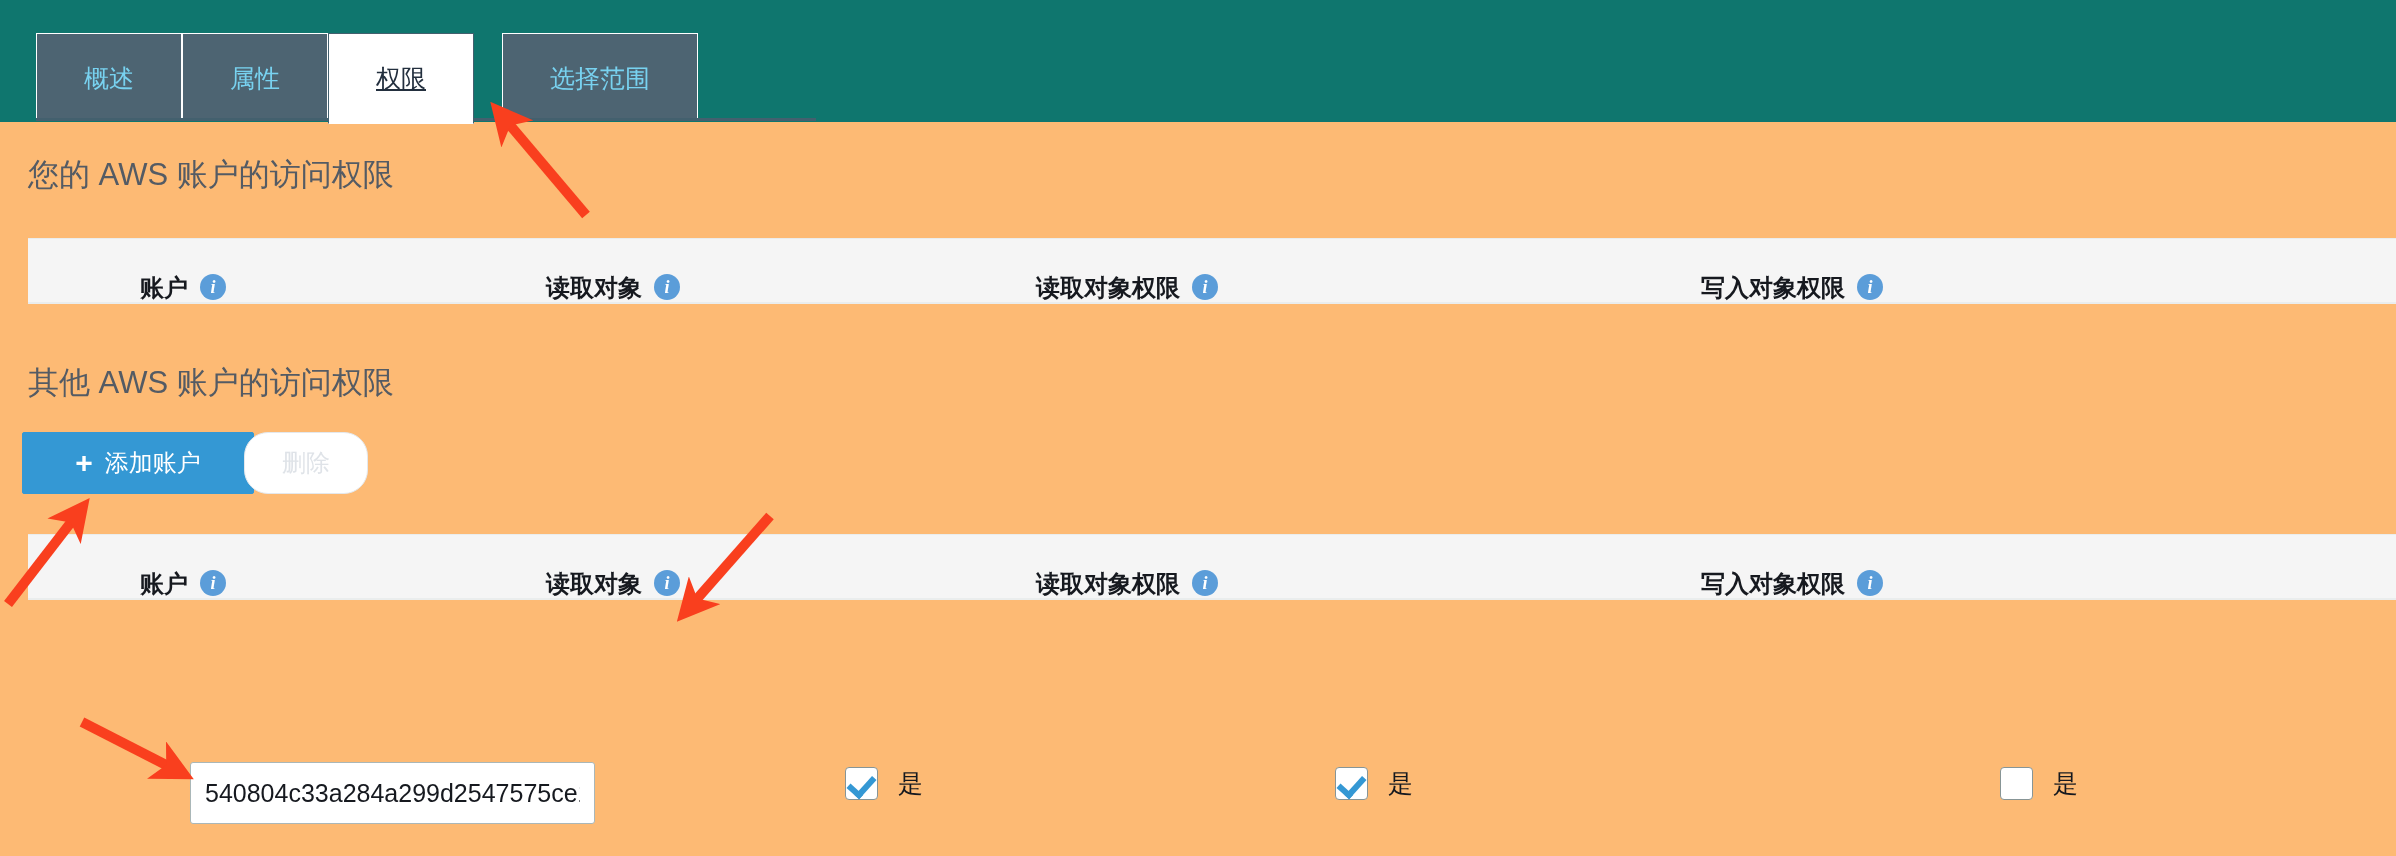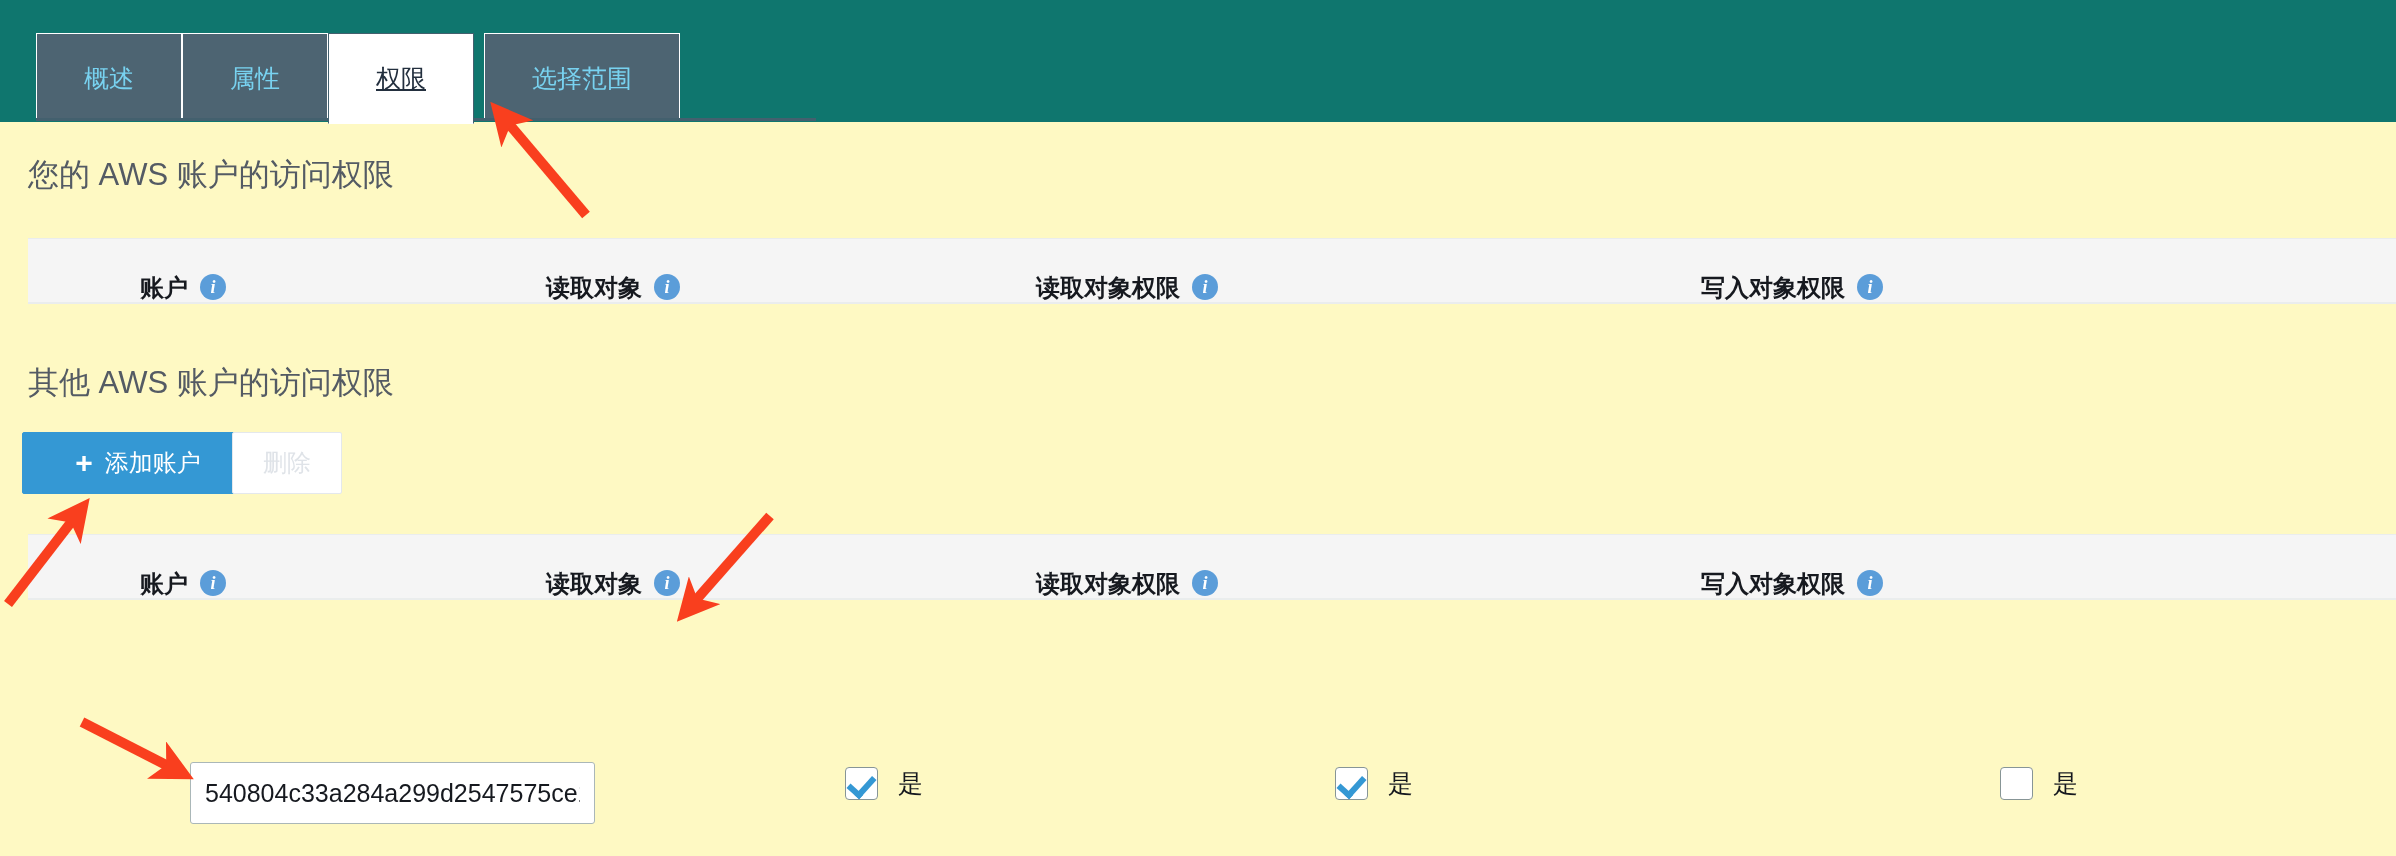--- a/index.html
+++ b/index.html
@@ -52,21 +52,21 @@
     z-index: 5;
     height: 91px;
   }
 
   
   #content {
     position: absolute;
     left: 0; top: 122px;
     width: 2396px;
     height: 734px;
-    background: #fef9c3;
+    background: #fdba74;
   }
 
   .section-heading {
     position: absolute;
     font-size: 31px;
     color: #545b64;
     font-weight: 400;
     white-space: nowrap;
   }
 
@@ -190,21 +190,21 @@
 <div id="tabstrip">
   <div class="tab" id="tab-0" style="left: 36px; width: 146px;">
     <span>概述</span>
   </div>
   <div class="tab" id="tab-1" style="left: 182px; width: 146px;">
     <span>属性</span>
   </div>
   <div class="tab active" id="tab-2" style="left: 328px; width: 146px; text-decoration: underline;">
     <span>权限</span>
   </div>
-  <div class="tab" id="tab-3" style="left: 484px; width: 196px;">
+  <div class="tab" id="tab-3" style="left: 502px; width: 196px;">
     <span>选择范围</span>
   </div>
   <div id="tab-bottom-rule"></div>
 </div>
 
 <div id="content">
 
   <div class="section-heading" style="left:28px; top:32px;">您的 AWS 账户的访问权限</div>
 
   <div class="table-block" style="top:116px;">
@@ -223,21 +223,21 @@
       </div>
     </div>
   </div>
 
   <div class="section-heading" style="left:28px; top:240px;">其他 AWS 账户的访问权限</div>
 
   <div class="btn btn-primary" style="left:22px; top:310px; width:232px; height:62px; line-height:60px;">
     <span class="plus-glyph">+</span><span>添加账户</span>
   </div>
 
-  <div class="btn btn-disabled" style="left:232px; top:310px; width:110px; height:62px; line-height:60px;">
+  <div class="btn btn-disabled" style="left:244px; top:310px; width:124px; height:62px; line-height:60px;border-radius:24px;">
     <span>删除</span>
   </div>
 
   <div class="table-block" style="top:412px;">
     <div class="thead">
       <div class="th" style="left:112px;">
         <span>账户</span><span class="info-icon">i</span>
       </div>
       <div class="th" style="left:518px;">
         <span>读取对象</span><span class="info-icon">i</span>

